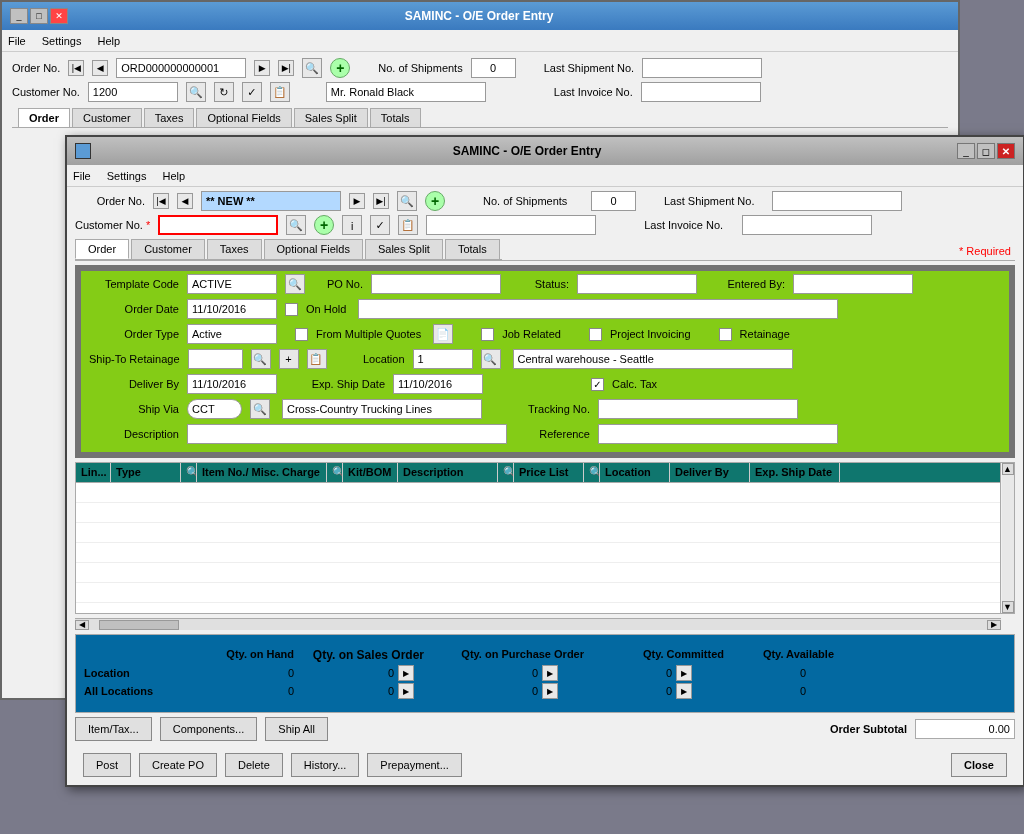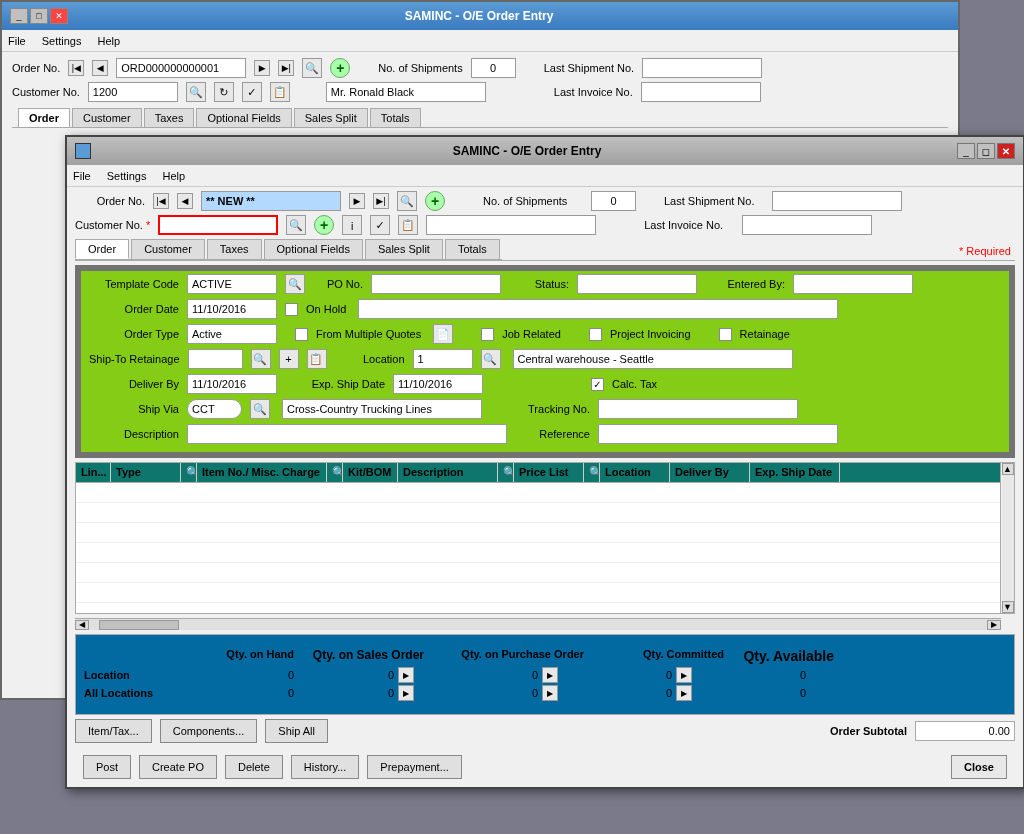--- a/index.html
+++ b/index.html
@@ -507,21 +507,21 @@
       <div style="width:14px;height:10px;background:#ddd;border:1px solid #999;display:flex;align-items:center;justify-content:center;font-size:8px;cursor:pointer">▶</div>
     </div>
 
     <div style="border:1px solid #aaa;background:#0369a1;padding:13px 8px;">
 
       <div style="display:flex;gap:0;margin-bottom:3px;padding-left:100px">
         <div style="width:110px;text-align:right;font-weight:bold;font-size:11px">Qty. on Hand</div>
         <div style="width:130px;text-align:right;font-weight:bold;font-size:12px">Qty. on Sales Order</div>
         <div style="width:160px;text-align:right;font-weight:bold;font-size:11px">Qty. on Purchase Order</div>
         <div style="width:140px;text-align:right;font-weight:bold;font-size:11px">Qty. Committed</div>
-        <div style="width:110px;text-align:right;font-weight:bold;font-size:14px">Qty. Available</div>
+        <div style="width:110px;text-align:right;font-weight:bold;font-size:11px">Qty. Available</div>
       </div>
 
       <div style="display:flex;align-items:center;gap:0;margin-bottom:2px">
         <div style="width:100px;text-align:left;font-weight:bold;font-size:11px">Location</div>
         <div style="width:110px;text-align:right;font-size:11px">0</div>
         <div style="width:100px;text-align:right;font-size:11px">0</div>
         <div style="width:20px;display:flex;gap:2px;margin-left:4px">
           <div class="play-btn">▶</div>
         </div>
         <div style="width:120px;text-align:right;font-size:11px">0</div>

